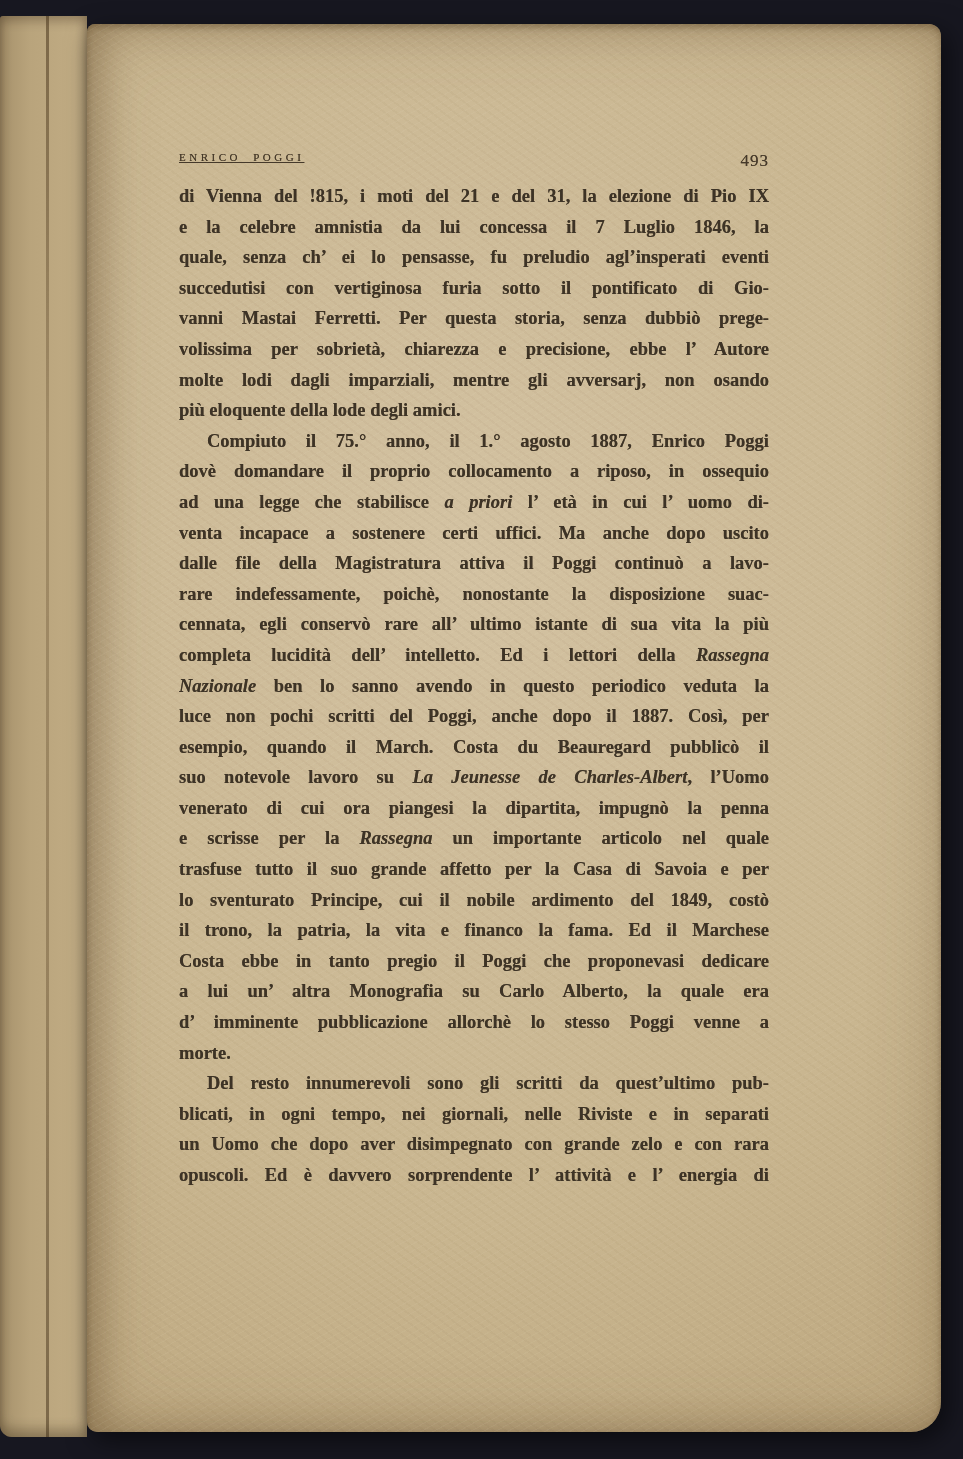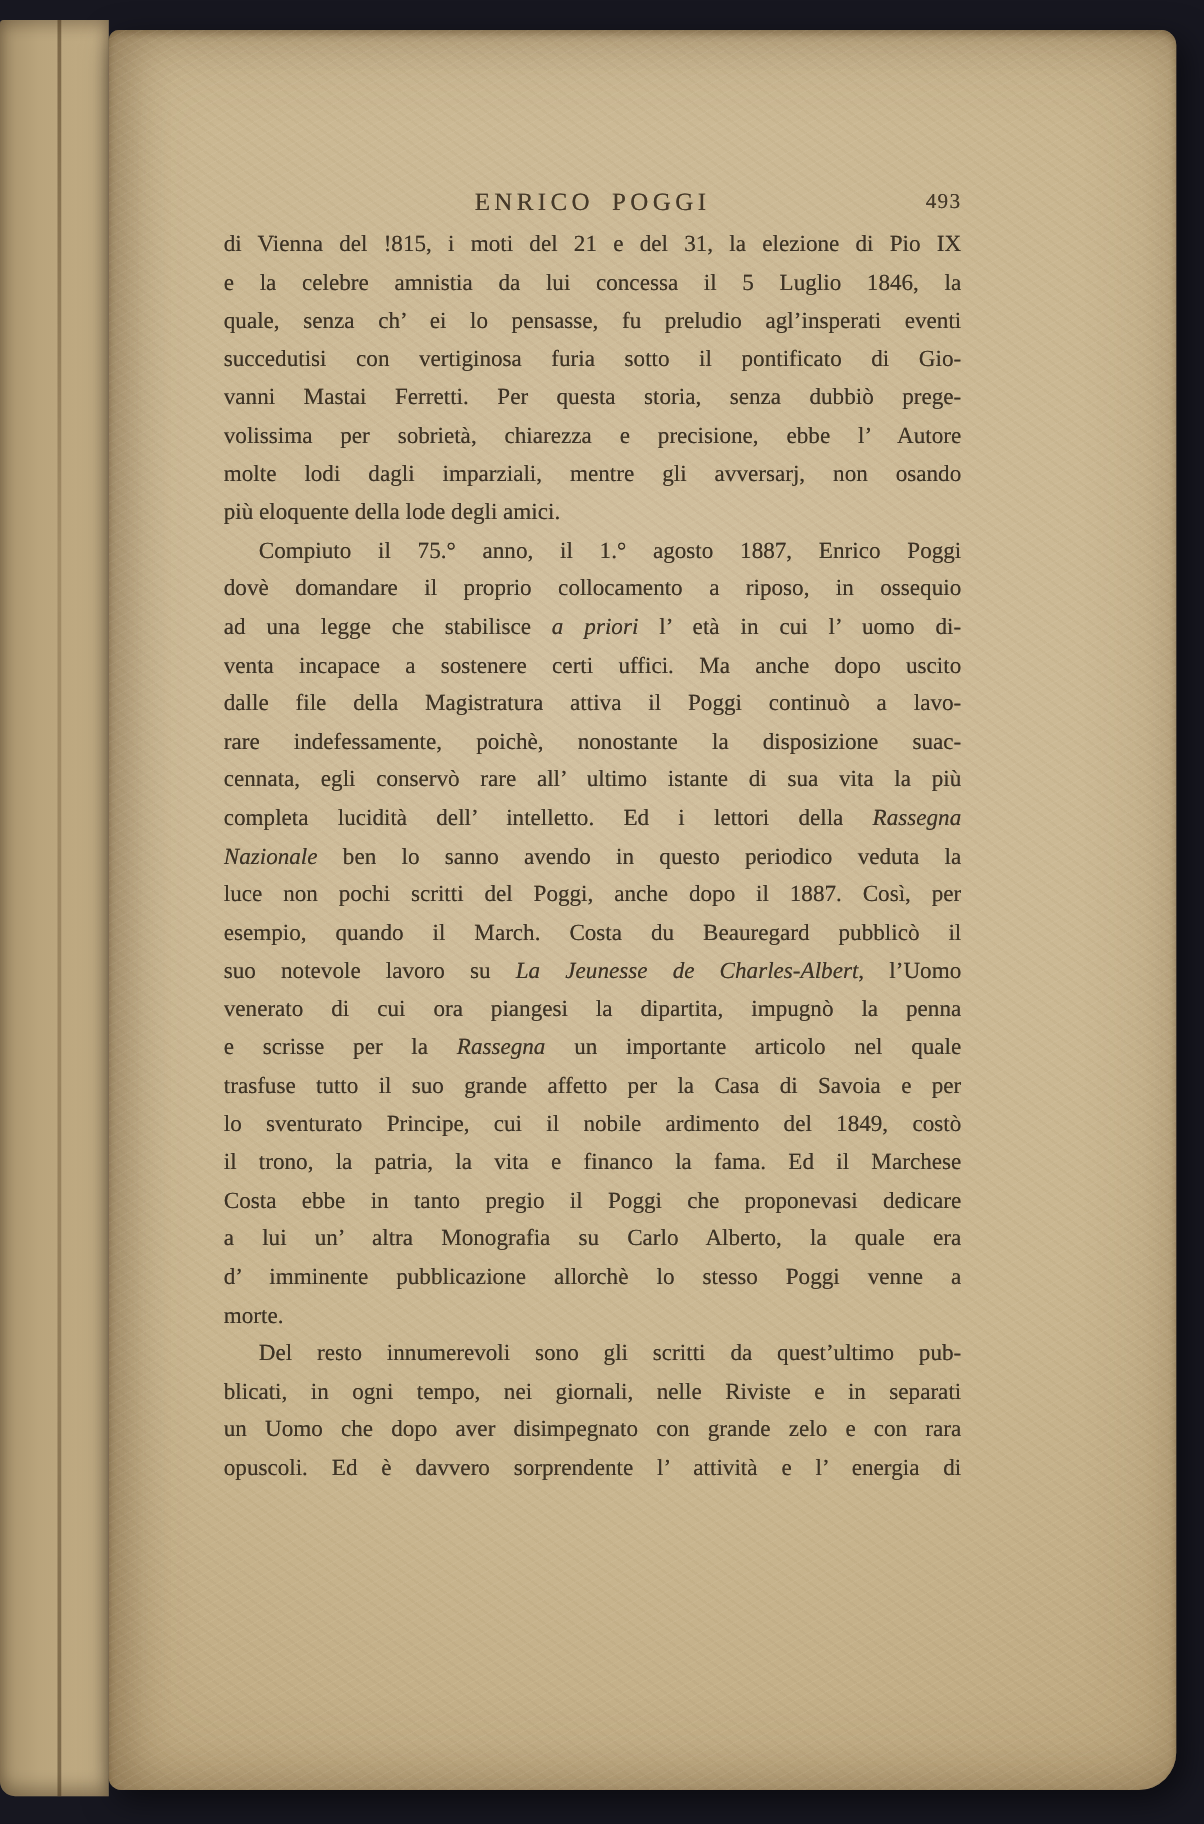--- a/index.html
+++ b/index.html
@@ -36,59 +36,60 @@
     content:"";position:absolute;inset:0;border-radius:inherit;pointer-events:none;
     background:
       repeating-linear-gradient(37deg,rgba(120,95,60,.045) 0 2px,transparent 2px 7px),
       repeating-linear-gradient(-29deg,rgba(255,246,226,.05) 0 1px,transparent 1px 6px);
   }
   .page-header{
     position:absolute;left:92px;top:127px;width:590px;height:24px;
     color:#45392a;
   }
   .running-title{
-    display:block;text-align:center;
-    font-size:20px;letter-spacing:3.5px;word-spacing:6px;
+    display:block;text-align:left;
+    font-size:11px;letter-spacing:3.5px;word-spacing:6px;
     text-shadow:0 0 .4px rgba(60,45,25,.7);
+    text-decoration:underline;
   }
   .page-number{
     position:absolute;right:0;top:0;font-size:17px;letter-spacing:1px;
     text-shadow:0 0 .4px rgba(60,45,25,.7);
   }
   .text-block{
     position:absolute;left:92px;top:157px;width:590px;
     color:#3d3326;
   }
   .line{
     height:30.6px;line-height:30.6px;font-size:18.5px;
     text-align:justify;text-align-last:justify;
     overflow:hidden;white-space:nowrap;
     text-shadow:0 0 .45px rgba(55,42,24,.65);
   }
-  .line{white-space:normal;}
+  .line{white-space:normal;font-weight:bold;}
   .line.no-just{text-align-last:left;}
   .line.indent{text-indent:28px;}
   .seg-italic{font-style:italic;}
 </style>
 </head>
 <body>
 
 <div>
   <div class="prev-edge">
     <div class="crease"></div>
   </div>
 
   <div class="page">
     <div class="page-header">
       <span class="running-title">ENRICO POGGI</span>
       <span class="page-number">493</span>
     </div>
     <div class="text-block" id="text-block">
         <div class="line"><span class="seg">di Vienna del !815, i moti del 21 e del 31, la elezione di Pio IX</span></div>
-        <div class="line"><span class="seg">e la celebre amnistia da lui concessa il 5 Luglio 1846, la</span></div>
+        <div class="line"><span class="seg">e la celebre amnistia da lui concessa il 7 Luglio 1846, la</span></div>
         <div class="line"><span class="seg">quale, senza ch’ ei lo pensasse, fu preludio agl’insperati eventi</span></div>
         <div class="line"><span class="seg">succedutisi con vertiginosa furia sotto il pontificato di Gio-</span></div>
         <div class="line"><span class="seg">vanni Mastai Ferretti. Per questa storia, senza dubbiò prege-</span></div>
         <div class="line"><span class="seg">volissima per sobrietà, chiarezza e precisione, ebbe l’ Autore</span></div>
         <div class="line"><span class="seg">molte lodi dagli imparziali, mentre gli avversarj, non osando</span></div>
         <div class="line no-just"><span class="seg">più eloquente della lode degli amici.</span></div>
         <div class="line indent"><span class="seg">Compiuto il 75.° anno, il 1.° agosto 1887, Enrico Poggi</span></div>
         <div class="line"><span class="seg">dovè domandare il proprio collocamento a riposo, in ossequio</span></div>
         <div class="line"><span class="seg">ad una legge che stabilisce </span><span class="seg-italic">a priori</span><span class="seg"> l’ età in cui l’ uomo di-</span></div>
         <div class="line"><span class="seg">venta incapace a sostenere certi uffici. Ma anche dopo uscito</span></div>

